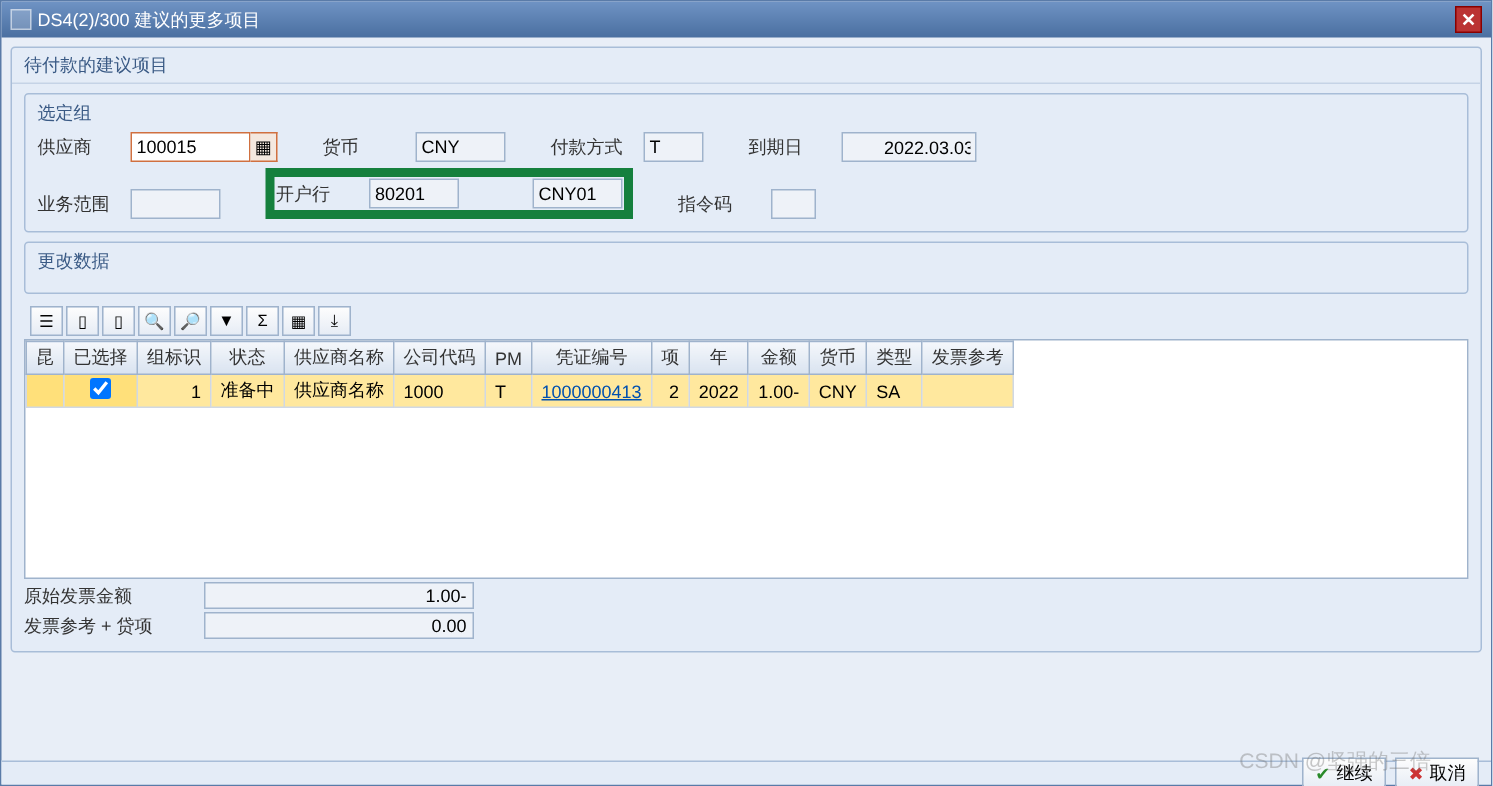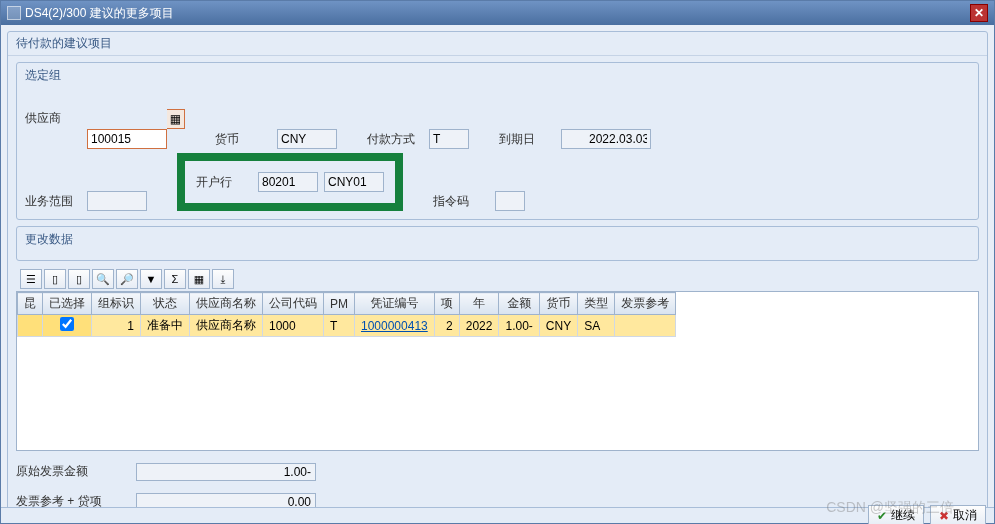--- a/index.html
+++ b/index.html
@@ -16,30 +16,30 @@
 .inner-group { border: 1px solid #a8bdd8; border-radius: 3px; padding: 4px 8px 8px 8px; margin-top: 2px; }
 .inner-group > .ig-title { color: #3a5a85; margin-bottom: 4px; }
 .form-row { display: flex; gap: 30px; margin-top: 4px; align-items: flex-end; }
 .field { display: flex; align-items: center; gap: 6px; }
 .field label { min-width: 56px; color: #333; }
 input.fld { height: 20px; border: 1px solid #9fb3cc; background: #fff; padding: 0 3px; }
 input.ro { background: #eef2f8; }
 .f4wrap { display: flex; align-items: center; }
 .f4wrap input { border: 1px solid #d07040; background: #fff; }
 .f4btn { width: 18px; height: 20px; border: 1px solid #d07040; border-left: none; background: #f4e8df; cursor: pointer; display: flex; align-items: center; justify-content: center; }
-.highlight { border: 8px solid #15803d; padding: 11px; }
+.highlight { border: 6px solid #15803d; padding: 1px; }
 .toolbar { display: flex; gap: 2px; padding: 2px 4px; }
 .tbtn { width: 22px; height: 20px; border: 1px solid #9fb3cc; background: linear-gradient(#fdfdfd,#e6ecf5); cursor: pointer; display: flex; align-items: center; justify-content: center; font-size: 11px; }
 .table-area { background: #fff; border: 1px solid #9fb3cc; min-height: 160px; }
 table.grid { border-collapse: collapse; width: auto; }
 table.grid th { background: linear-gradient(#f4f7fb,#d9e3f0); border: 1px solid #9fb3cc; padding: 2px 6px; font-weight: normal; color: #333; white-space: nowrap; }
 table.grid td { border: 1px solid #d0d8e4; padding: 2px 6px; white-space: nowrap; background: #ffe89e; }
 table.grid td.sel { background: #ffe07a; text-align: center; }
 .summary { margin-top: auto; }
-.sum-row { display: flex; margin-top: 12px; }
+.sum-row { display: flex; align-items: center; margin-top: 2px; }
 .sum-row label { width: 120px; color: #333; }
 .sum-row .sval { width: 180px; height: 18px; border: 1px solid #9fb3cc; background: #eef2f8; text-align: right; padding: 1px 4px; }
 .footer { height: 16px; border-top: 1px solid #a8bdd8; display: flex; justify-content: flex-end; align-items: center; padding: 0 8px; gap: 6px; background: #e4ecf7; position: relative; }
 .fbtn { height: 22px; border: 1px solid #9fb3cc; background: linear-gradient(#fdfdfd,#e6ecf5); padding: 0 8px; cursor: pointer; display: flex; align-items: center; gap: 4px; }
 .watermark { position: absolute; right: 40px; bottom: 6px; color: rgba(120,120,120,.4); font-size: 14px; pointer-events: none; }
 .chk { width: 14px; height: 14px; }
 .lnk { color: #0050b0; text-decoration: underline; cursor: pointer; }
 </style>
 </head>
 <body>
@@ -57,21 +57,21 @@
     <div class="groupbox">
       <div class="gb-title">待付款的建议项目</div>
       <div class="gb-body">
 
         <div class="inner-group">
           <div class="ig-title">选定组</div>
           <div class="form-row">
             <div class="field">
               <label>供应商</label>
               <span class="f4wrap">
-                <input class="fld" style="width: 80px; margin-top: 41px;" value="100015">
+                <input class="fld" style="width: 80px;" value="100015">
                 <span class="f4btn">▦</span>
               </span>
             </div>
             <div class="field">
               <label>货币</label>
               <input class="fld ro" style="width: 60px;" value="CNY">
             </div>
             <div class="field">
               <label>付款方式</label>
               <input class="fld ro" style="width: 40px;" value="T">
@@ -82,21 +82,21 @@
             </div>
           </div>
           <div class="form-row">
             <div class="field">
               <label>业务范围</label>
               <input class="fld ro" style="width: 60px;" value="">
             </div>
             <div class="field highlight">
               <label>开户行</label>
               <input class="fld ro" style="width: 60px;" value="80201">
-              <input class="fld ro" style="width: 60px;" value="CNY01">
+              <input class="fld ro" style="width: 60px; margin-left: 43px;" value="CNY01">
             </div>
             <div class="field">
               <label>指令码</label>
               <input class="fld ro" style="width: 30px;" value="">
             </div>
           </div>
         </div>
 
         <div class="inner-group" style="margin-top:6px">
           <div class="ig-title">更改数据</div>

